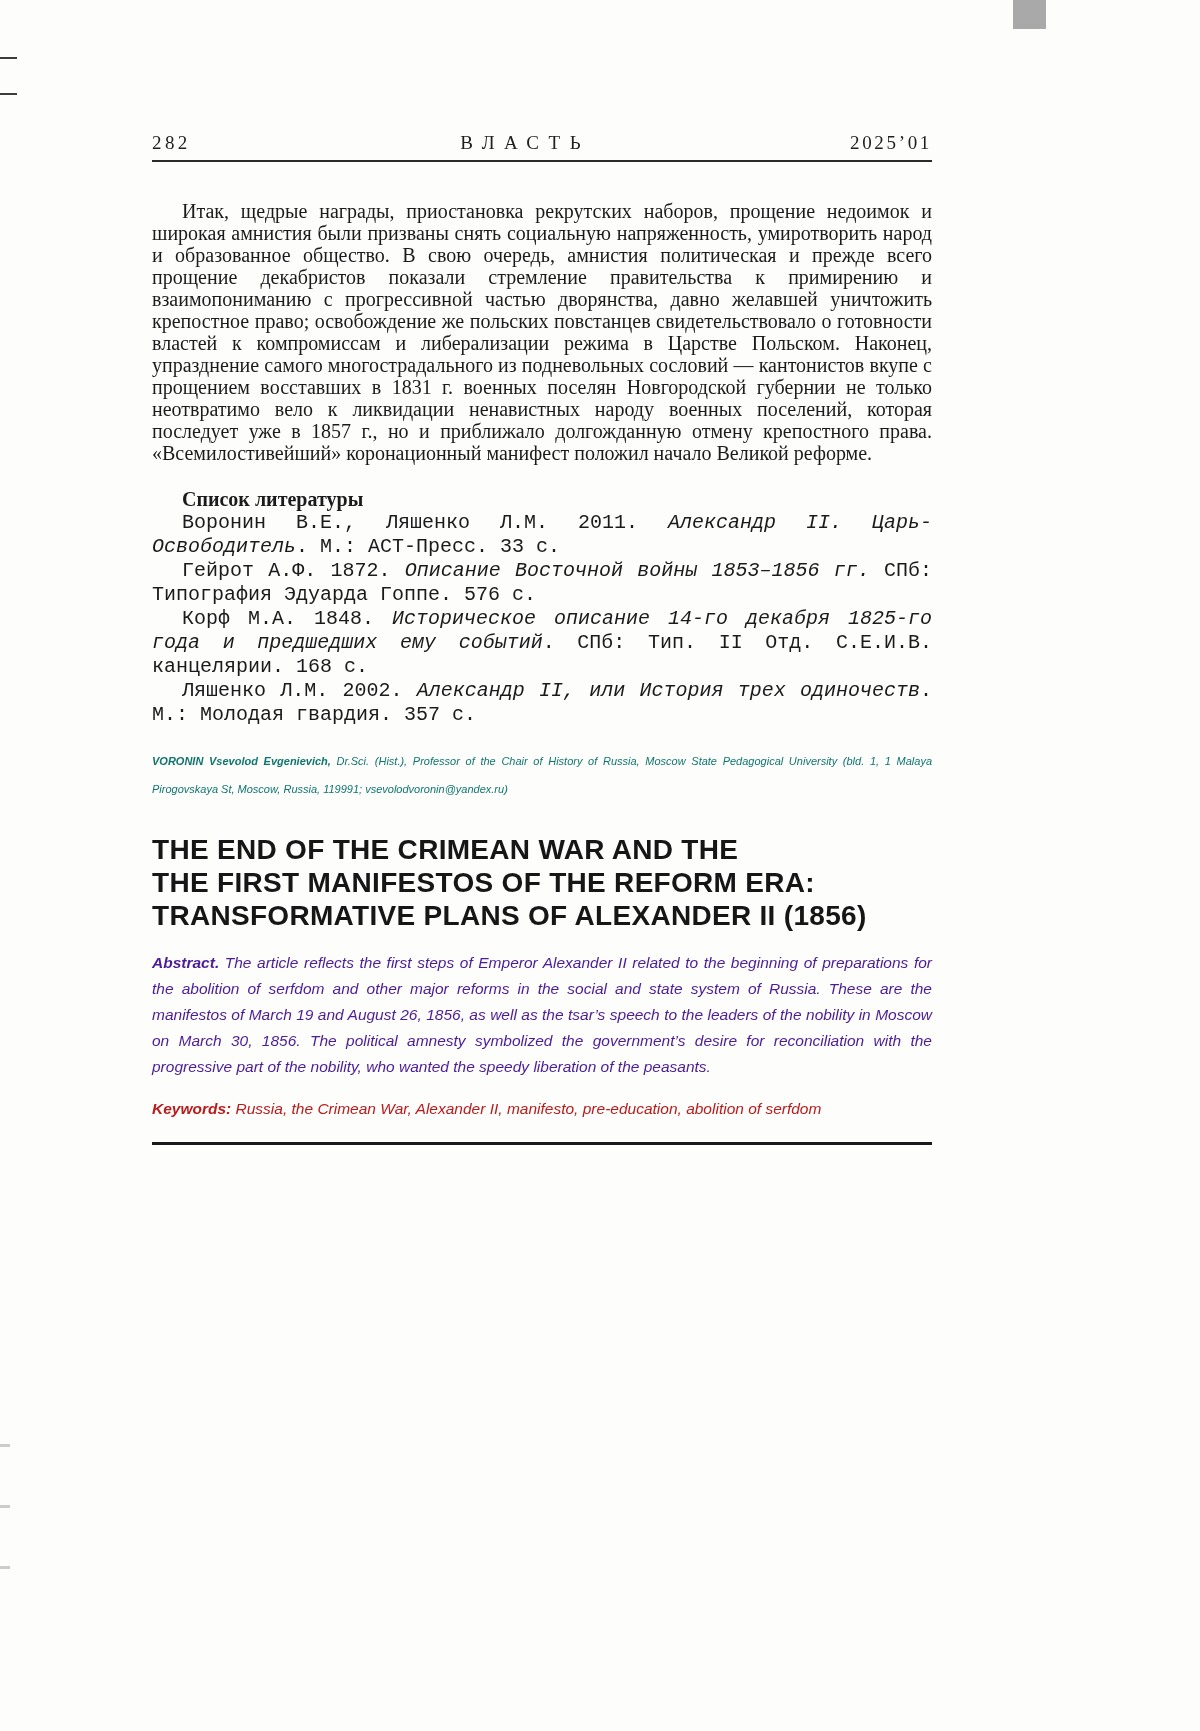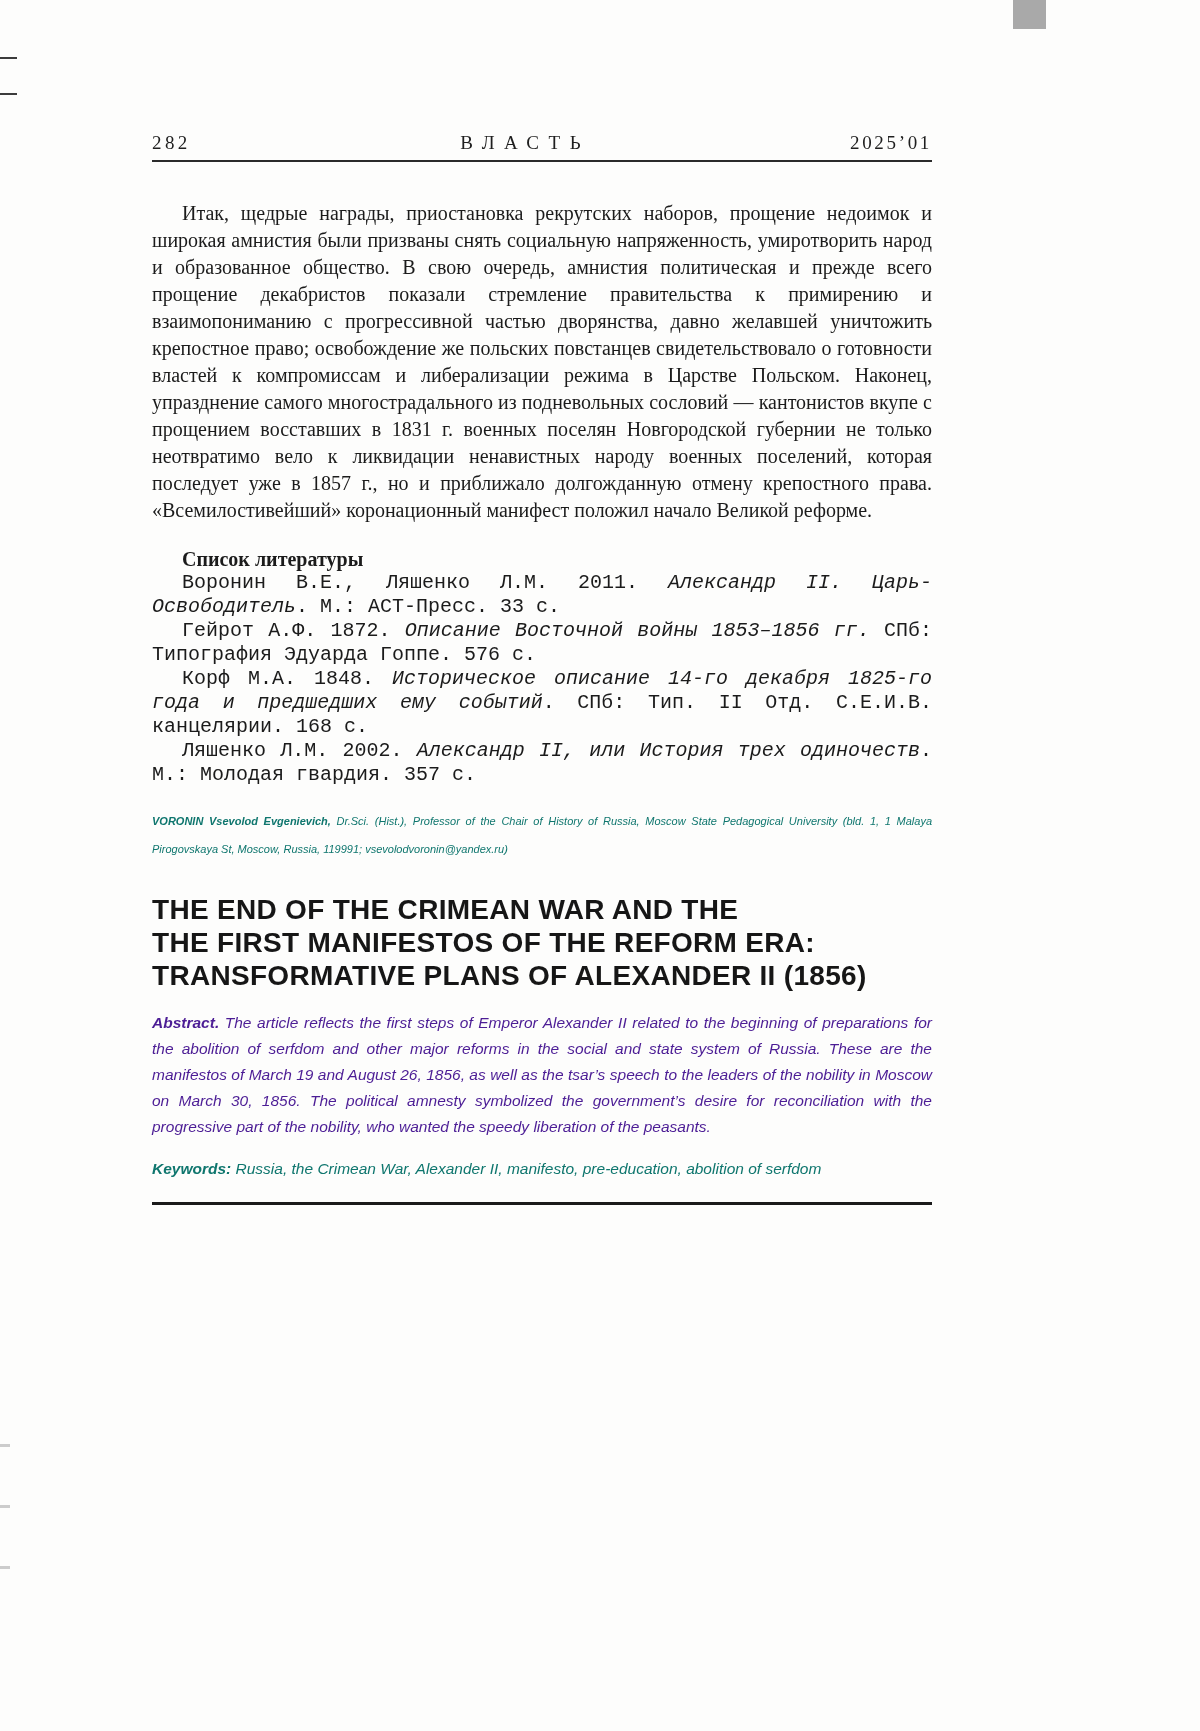--- a/index.html
+++ b/index.html
@@ -36,21 +36,21 @@
   .issue-number { letter-spacing: 0.14em; }
   .header-rule {
     height: 0;
     border-bottom: 2px solid #2b2b2b;
     margin-top: 6px;
   }
   
   .body-text {
     font-family: "Liberation Serif", serif;
     font-size: 20px;
-    line-height: 27px;
+    line-height: 22px;
     text-align: justify;
     text-indent: 30px;
     margin: 38px 0 0 0;
   }
   .ref-heading {
     font-family: "Liberation Serif", serif;
     font-weight: bold;
     font-size: 20px;
     margin: 24px 0 0 0;
     text-indent: 30px;
@@ -94,21 +94,21 @@
     text-align: justify;
     margin-top: 18px;
     color: #4c1d95;
   }
   .keywords {
     font-family: "Liberation Sans", sans-serif;
     font-style: italic;
     font-size: 15.5px;
     line-height: 26px;
     margin-top: 0;
-    color: #0f766e;
+    color: #b91c1c;
   }
   .bold-label { font-weight: bold; }
   .bottom-rule {
     height: 3px;
     background: #1a1a1a;
     margin-top: 20px;
   }
   
   .artifact { position: absolute; }
   .a-topright { left: 1013px; top: 0; width: 33px; height: 29px; background: #a9a9a9; }

